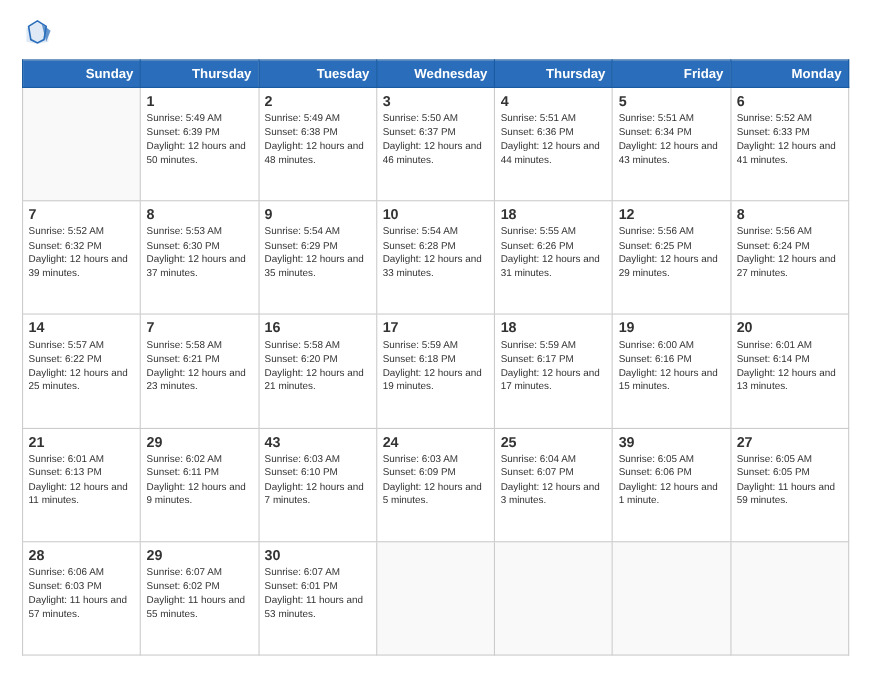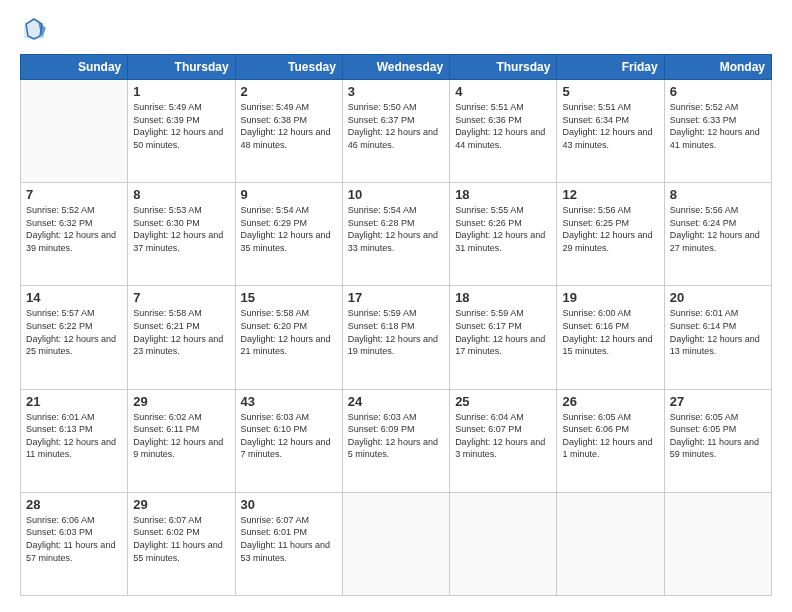--- a/index.html
+++ b/index.html
@@ -194,21 +194,21 @@
         <tr>
           <td>
             <span class="day-num">14</span>
             <div class="day-info">Sunrise: 5:57 AM<br>Sunset: 6:22 PM<br>Daylight: 12 hours and 25 minutes.</div>
           </td>
           <td>
             <span class="day-num">7</span>
             <div class="day-info">Sunrise: 5:58 AM<br>Sunset: 6:21 PM<br>Daylight: 12 hours and 23 minutes.</div>
           </td>
           <td>
-            <span class="day-num">15</span>
+            <span class="day-num">16</span>
             <div class="day-info">Sunrise: 5:58 AM<br>Sunset: 6:20 PM<br>Daylight: 12 hours and 21 minutes.</div>
           </td>
           <td>
             <span class="day-num">17</span>
             <div class="day-info">Sunrise: 5:59 AM<br>Sunset: 6:18 PM<br>Daylight: 12 hours and 19 minutes.</div>
           </td>
           <td>
             <span class="day-num">18</span>
             <div class="day-info">Sunrise: 5:59 AM<br>Sunset: 6:17 PM<br>Daylight: 12 hours and 17 minutes.</div>
           </td>
@@ -236,21 +236,21 @@
           </td>
           <td>
             <span class="day-num">24</span>
             <div class="day-info">Sunrise: 6:03 AM<br>Sunset: 6:09 PM<br>Daylight: 12 hours and 5 minutes.</div>
           </td>
           <td>
             <span class="day-num">25</span>
             <div class="day-info">Sunrise: 6:04 AM<br>Sunset: 6:07 PM<br>Daylight: 12 hours and 3 minutes.</div>
           </td>
           <td>
-            <span class="day-num">26</span>
+            <span class="day-num">39</span>
             <div class="day-info">Sunrise: 6:05 AM<br>Sunset: 6:06 PM<br>Daylight: 12 hours and 1 minute.</div>
           </td>
           <td>
             <span class="day-num">27</span>
             <div class="day-info">Sunrise: 6:05 AM<br>Sunset: 6:05 PM<br>Daylight: 11 hours and 59 minutes.</div>
           </td>
         </tr>
         <tr>
           <td>
             <span class="day-num">28</span>

